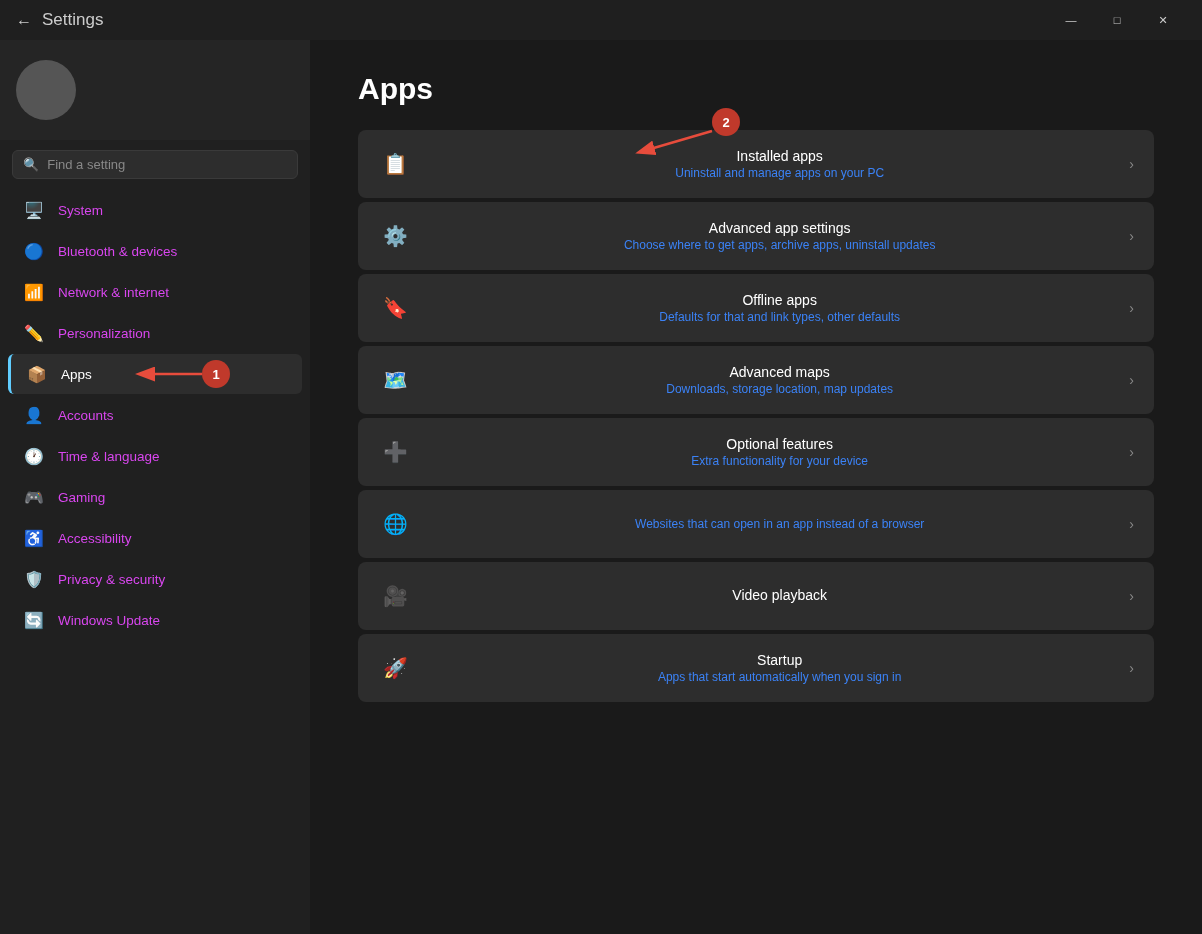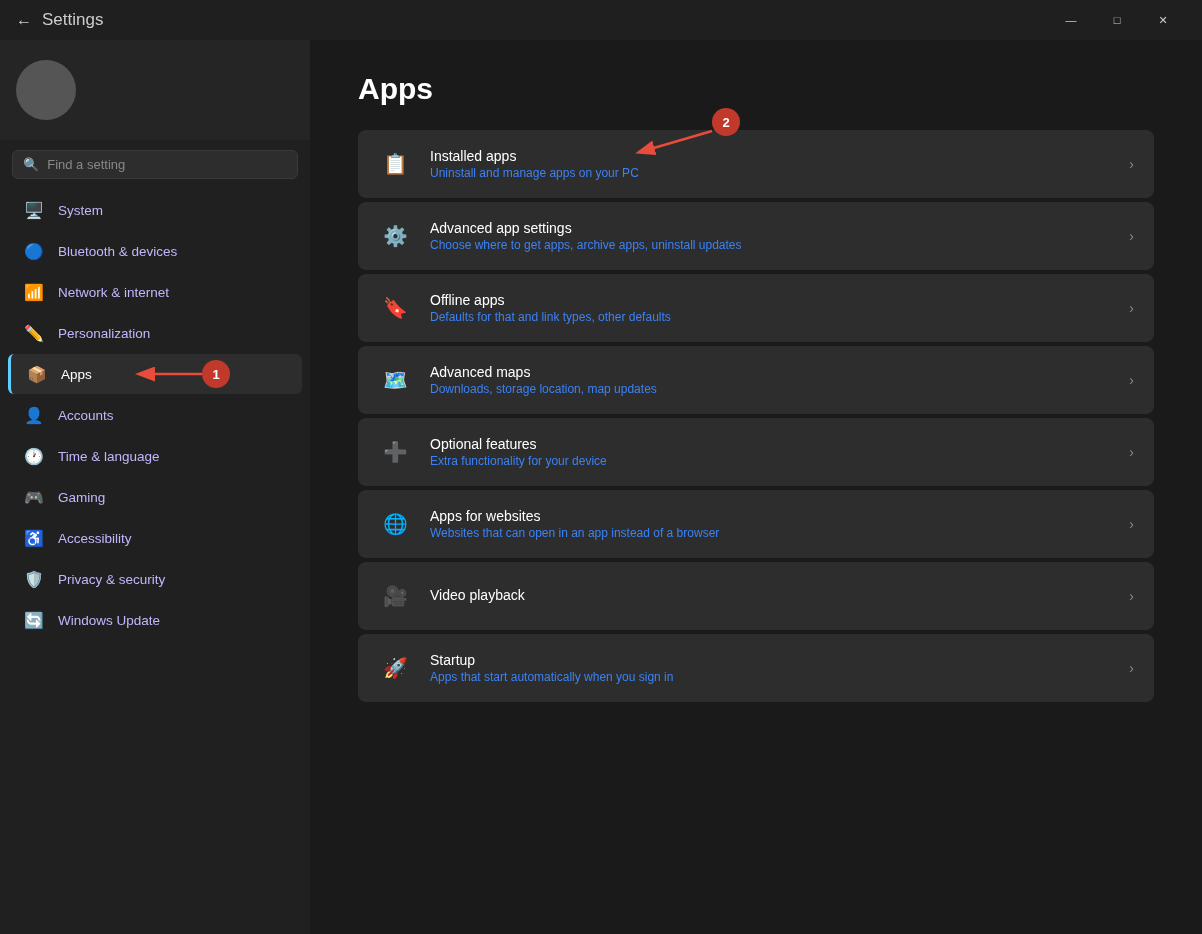--- a/index.html
+++ b/index.html
@@ -121,21 +121,21 @@
       width: 20px;
       height: 20px;
       display: flex;
       align-items: center;
       justify-content: center;
       font-size: 16px;
       flex-shrink: 0;
     }
     .nav-label {
       font-size: 13.5px;
-      color: #c4b5fd;
+      color: #d946ef;
     }
 
     
     .main-content {
       flex: 1;
       background: #1a1a1a;
       padding: 32px 48px;
       overflow-y: auto;
     }
     .page-title {
@@ -163,21 +163,21 @@
       width: 36px;
       height: 36px;
       display: flex;
       align-items: center;
       justify-content: center;
       font-size: 20px;
       flex-shrink: 0;
       color: #ccc;
       margin-right: 16px;
     }
-    .settings-item-text { flex: 1; }
+    .settings-item-text { flex: 1; text-align: center; }
     .settings-item-title {
       font-size: 14px;
       color: #fff;
       font-weight: 500;
       margin-bottom: 2px;
     }
     .settings-item-desc {
       font-size: 12px;
       color: #3b82f6;
     }
@@ -300,21 +300,20 @@
     <div class="settings-item-icon">➕</div>
     <div class="settings-item-text">
       <div class="settings-item-title">Optional features</div>
       <div class="settings-item-desc">Extra functionality for your device</div>
     </div>
     <span class="settings-item-chevron">›</span>
   </div>
         <div class="settings-item">
     <div class="settings-item-icon">🌐</div>
     <div class="settings-item-text">
-      <div class="settings-item-title">Apps for websites</div>
       <div class="settings-item-desc">Websites that can open in an app instead of a browser</div>
     </div>
     <span class="settings-item-chevron">›</span>
   </div>
         <div class="settings-item">
     <div class="settings-item-icon">🎥</div>
     <div class="settings-item-text">
       <div class="settings-item-title">Video playback</div>
     </div>
     <span class="settings-item-chevron">›</span>

